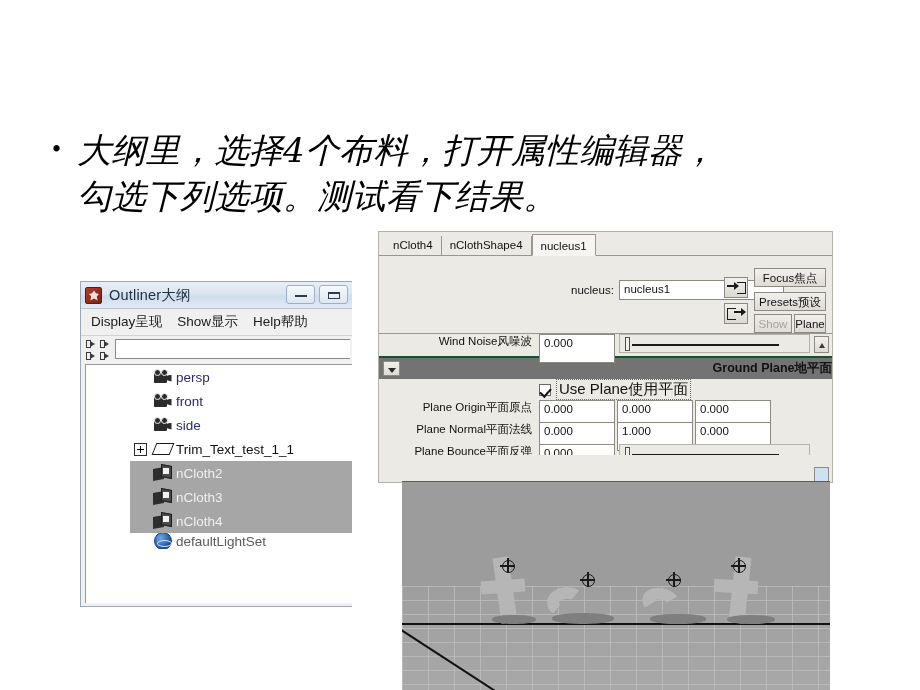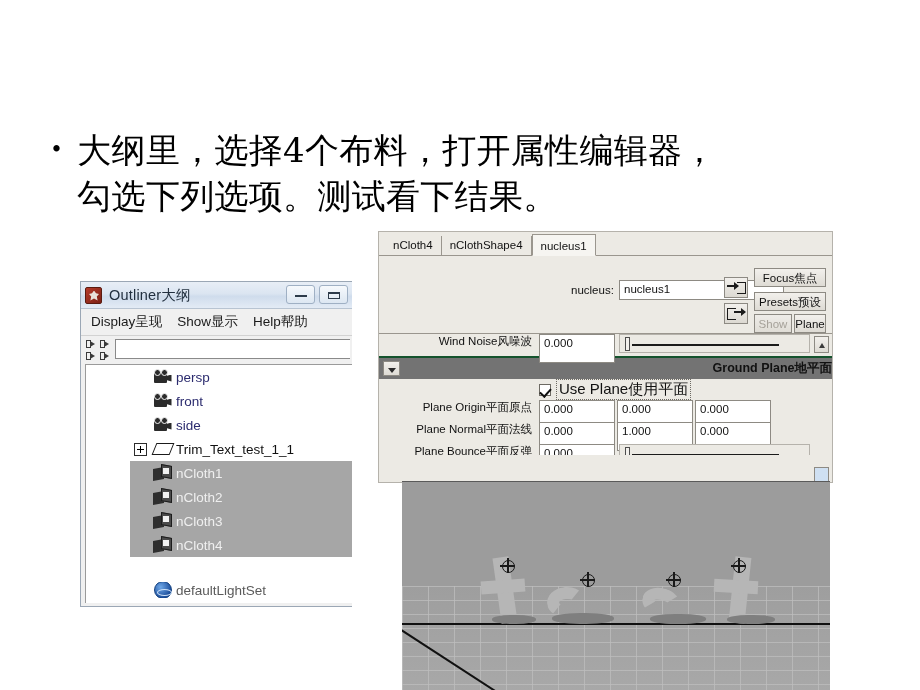--- a/index.html
+++ b/index.html
@@ -22,21 +22,21 @@
     color:#000;
     letter-spacing:0.3px;
   }
   #slide-text .bullet-row { display:flex; align-items:flex-start; }
   #slide-text .bullet-dot {
     flex:0 0 auto;
     font-size:22px;
     line-height:44px;
     margin-right:14px;
   }
-  #slide-text .bullet-body { flex:1 1 auto; }
+  #slide-text .bullet-body { flex:1 1 auto;font-style:italic; }
   #slide-text .line { display:block; white-space:nowrap; }
   #slide-text .line2 { margin-top:2px; }
 
   
   #outliner {
     position:absolute;
     left:80px; top:281px;
     width:272px; height:326px;
     background:#f0f0f0;
     border:1px solid #9ba7b5;
@@ -233,21 +233,21 @@
     width:18px; height:18px; border-radius:50%;
     background:radial-gradient(circle at 35% 32%,#6fa8e8,#1d4f9c 70%);
     border:1.5px solid #12407f;
     position:relative;
   }
   .ico-sphere::after {
     content:""; position:absolute; left:2px; top:7px;
     width:13px; height:5px;
     border:1px solid #cfe2f8; border-radius:50%;
   }
-  .ol-row.cut { height:16px; overflow:hidden;margin-top:25px; }
+  .ol-row.cut { height:16px; overflow:hidden; }
   .ol-row.cut .ol-label { color:#5a5a5a; }
 
   
   #attr-editor {
     position:absolute;
     left:378px; top:231px;
     width:455px; height:252px;
     background:#eceae4;
     border:1px solid #b5b2ab;
     overflow:hidden;
@@ -576,31 +576,20 @@
     </div>
 
     <div class="ol-row plain">
       <span class="expander"></span>
       <span class="ol-icon">
           <span class="ico-nurbs"></span>
         </span>
       <span class="ol-label">Trim_Text_test_1_1</span>
     </div>
 
-    <div class="ol-row selected">
-      <span class="expander-spacer"></span>
-      <span class="ol-icon">
-          <span class="ico-ncloth">
-            <i class="b1"></i>
-            <i class="b2"></i>
-            <i class="b3"></i>
-          </span>
-        </span>
-      <span class="ol-label">nCloth1</span>
-    </div>
 
     <div class="ol-row selected">
       <span class="expander-spacer"></span>
       <span class="ol-icon">
           <span class="ico-ncloth">
             <i class="b1"></i>
             <i class="b2"></i>
             <i class="b3"></i>
           </span>
         </span>

